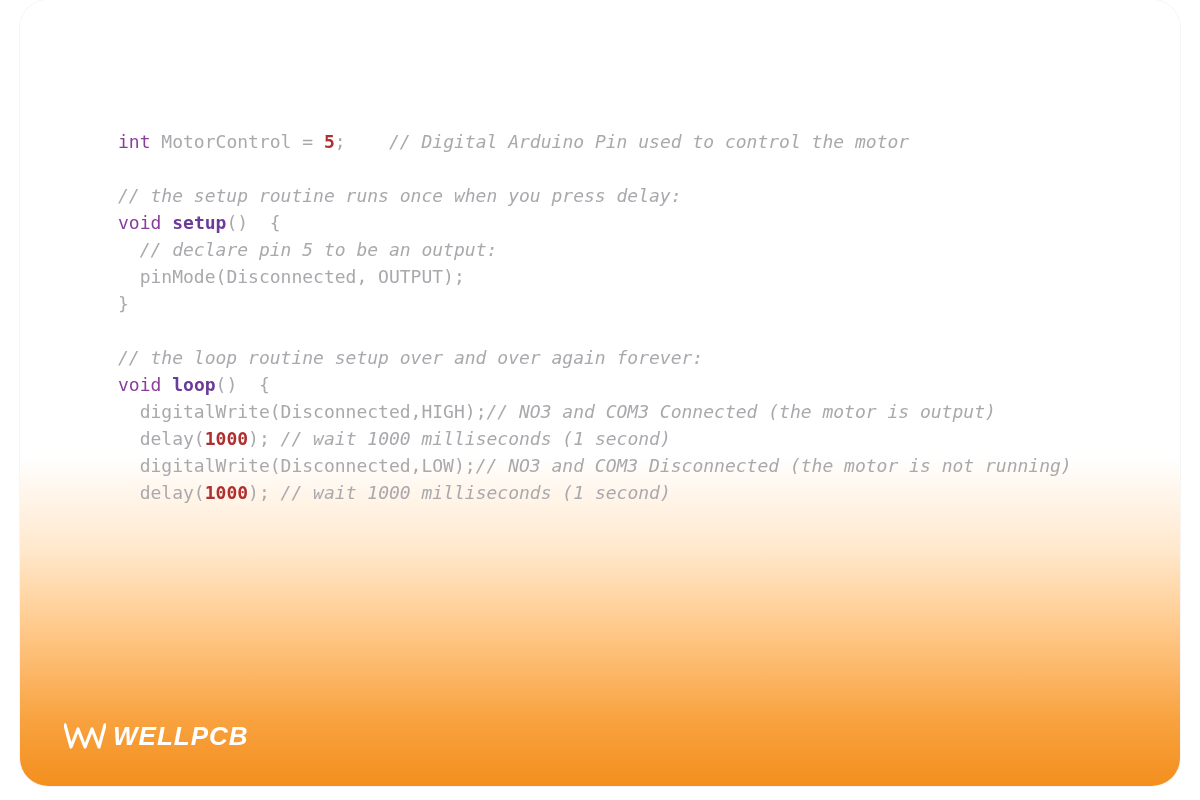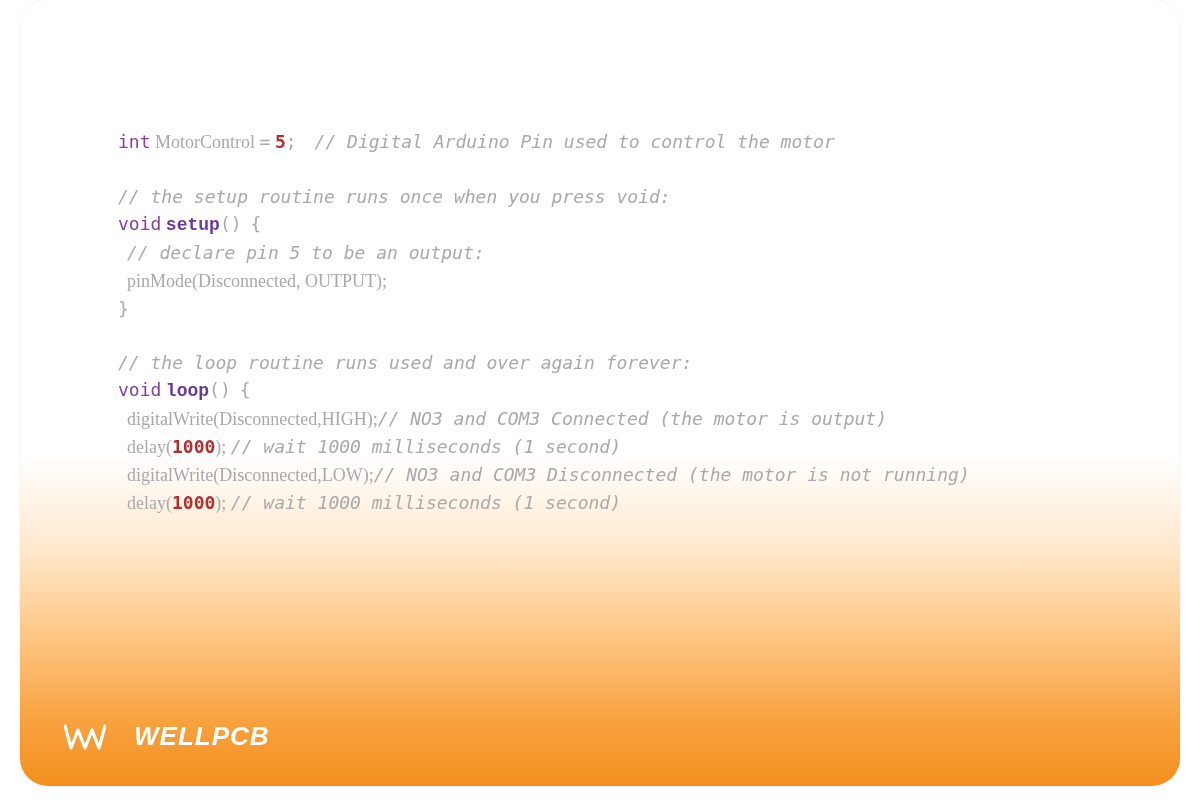--- a/index.html
+++ b/index.html
@@ -35,60 +35,60 @@
     right: 90px;
     font-family: "Menlo", "Consolas", "DejaVu Sans Mono", monospace;
     font-size: 18px;
     line-height: 27px;
     color: #a9a9ad;
     font-style: italic;
     white-space: pre-wrap;
     word-wrap: break-word;
   }
   .code-area .kw   { color: #8a3e9c; font-style: normal; }
-  .code-area .id   { color: #a9a9ad; font-style: normal; font-family: Liberation Serif, serif; }
+  .code-area .id   { color: #a9a9ad; font-style: normal; }
   .code-area .num  { color: #b02e2e; font-style: normal; font-weight: 700; }
-  .code-area .fn   { color: #6a3b99; font-style: normal; font-weight: 700; font-family: Liberation Mono, monospace; }
+  .code-area .fn   { color: #6a3b99; font-style: normal; font-weight: 700; }
   .code-area .pn   { color: #a9a9ad; font-style: normal; }
   .code-area .cm   { color: #a9a9ad; font-style: italic; }
   .code-area .br   { color: #a9a9ad; font-style: normal; }
 
   .logo {
     position: absolute;
     left: 44px;
     bottom: 34px;
     display: flex;
-    align-items: flex-end;
-    gap: 28px;
+    align-items: flex-start;
+    gap: 7px;
     color: #ffffff;
   }
   .logo-text {
     font-family: "Arial Black", "Arial", sans-serif;
     font-weight: 900;
     font-style: italic;
     letter-spacing: 1px;
     font-size: 26px;
     color: #ffffff;
   }
   .logo-mark svg { display:block; }
 </style>
 </head>
 <body>
 
 <div class="card">
 
   <div class="code-area"><span><span class="kw">int</span><span class="id"> </span><span class="id">MotorControl</span><span class="id"> </span><span class="pn">=</span><span class="id"> </span><span class="num">5</span><span class="pn">;</span><span class="id">    </span><span class="cm">// Digital Arduino Pin used to control the motor</span></span>
 
-<span class="cm">// the setup routine runs once when you press void:</span>
+<span class="cm">// the setup routine runs once when you press delay:</span>
 <span><span class="kw">void</span><span class="id"> </span><span class="fn">setup</span><span class="pn">()</span><span class="id">  </span><span class="br">{</span></span>
 <span><span class="id">  </span><span class="cm">// declare pin 5 to be an output:</span></span>
 <span><span class="id">  </span><span class="id">pinMode(Disconnected, OUTPUT);</span></span>
 <span class="br">}</span>
 
-<span class="cm">// the loop routine runs used and over again forever:</span>
+<span class="cm">// the loop routine setup over and over again forever:</span>
 <span><span class="kw">void</span><span class="id"> </span><span class="fn">loop</span><span class="pn">()</span><span class="id">  </span><span class="br">{</span></span>
 <span><span class="id">  </span><span class="id">digitalWrite(Disconnected,HIGH);</span><span class="cm">// NO3 and COM3 Connected (the motor is output)</span></span>
 <span><span class="id">  </span><span class="id">delay(</span><span class="num">1000</span><span class="id">);</span><span class="id"> </span><span class="cm">// wait 1000 milliseconds (1 second)</span></span>
 <span><span class="id">  </span><span class="id">digitalWrite(Disconnected,LOW);</span><span class="cm">// NO3 and COM3 Disconnected (the motor is not running)</span></span>
 <span><span class="id">  </span><span class="id">delay(</span><span class="num">1000</span><span class="id">);</span><span class="id"> </span><span class="cm">// wait 1000 milliseconds (1 second)</span></span></div>
 
   <div class="logo">
     <span class="logo-mark">
       <svg width="42" height="30" viewBox="0 0 42 30" fill="none">
         <path d="M1 4 L7 26 L14 8 L21 26 L28 8 L35 26 L41 4" stroke="#ffffff" stroke-width="3.2" stroke-linejoin="round" stroke-linecap="round" fill="none"></path>

